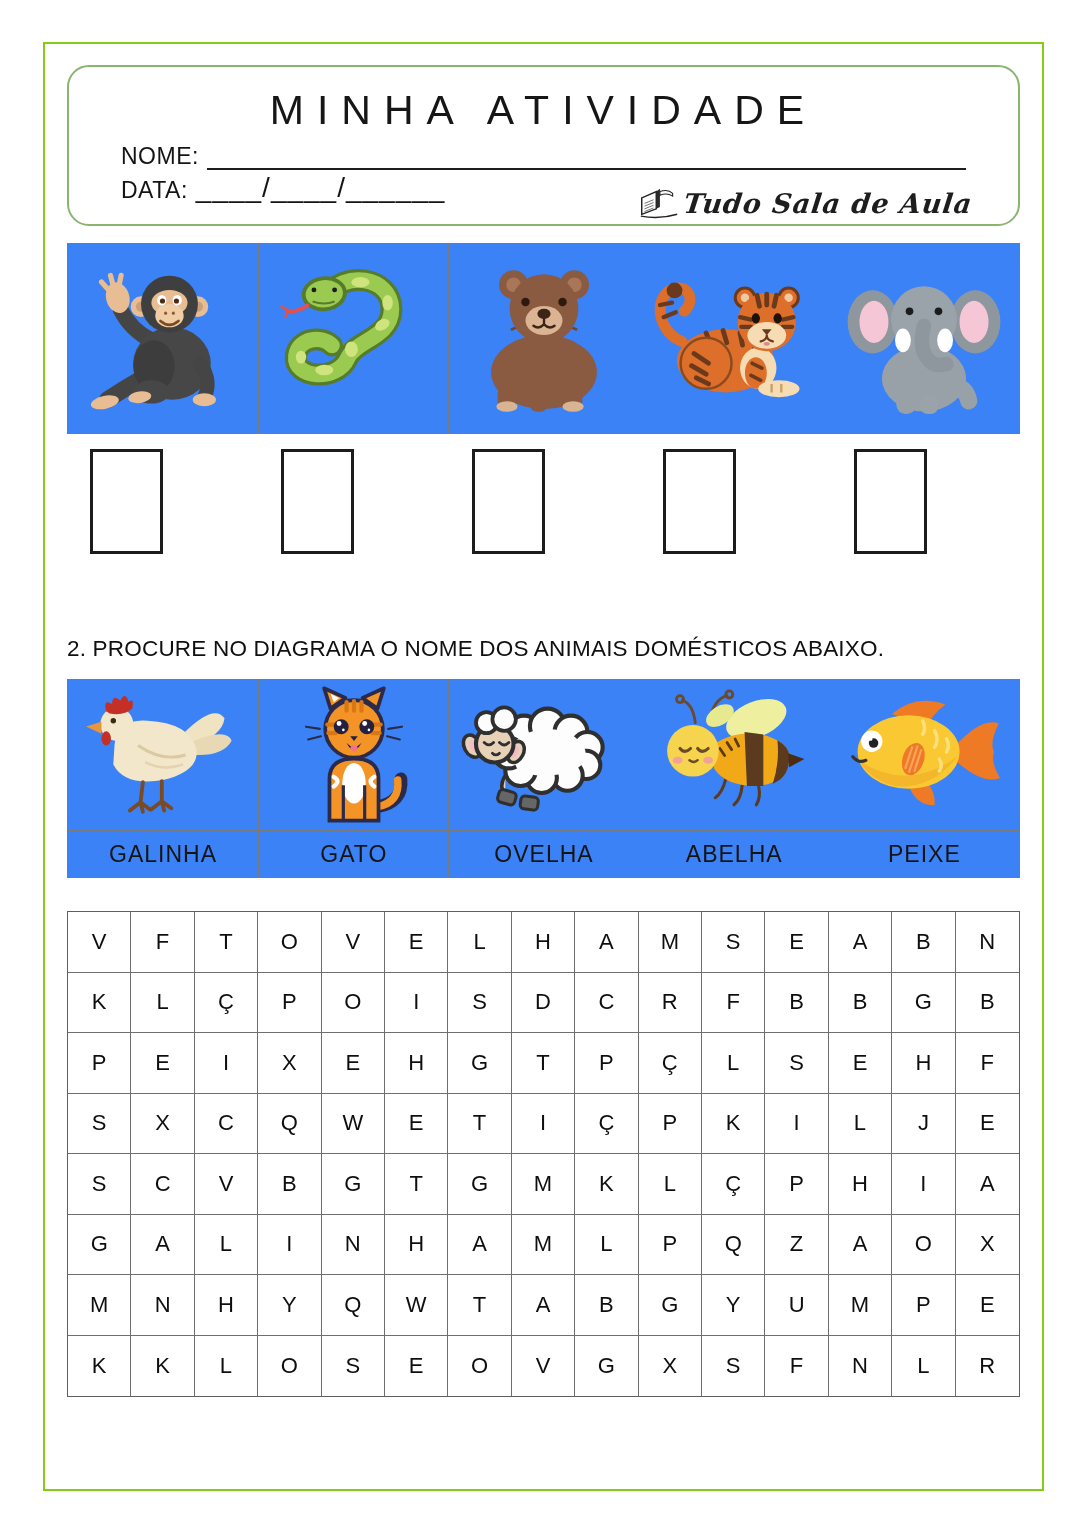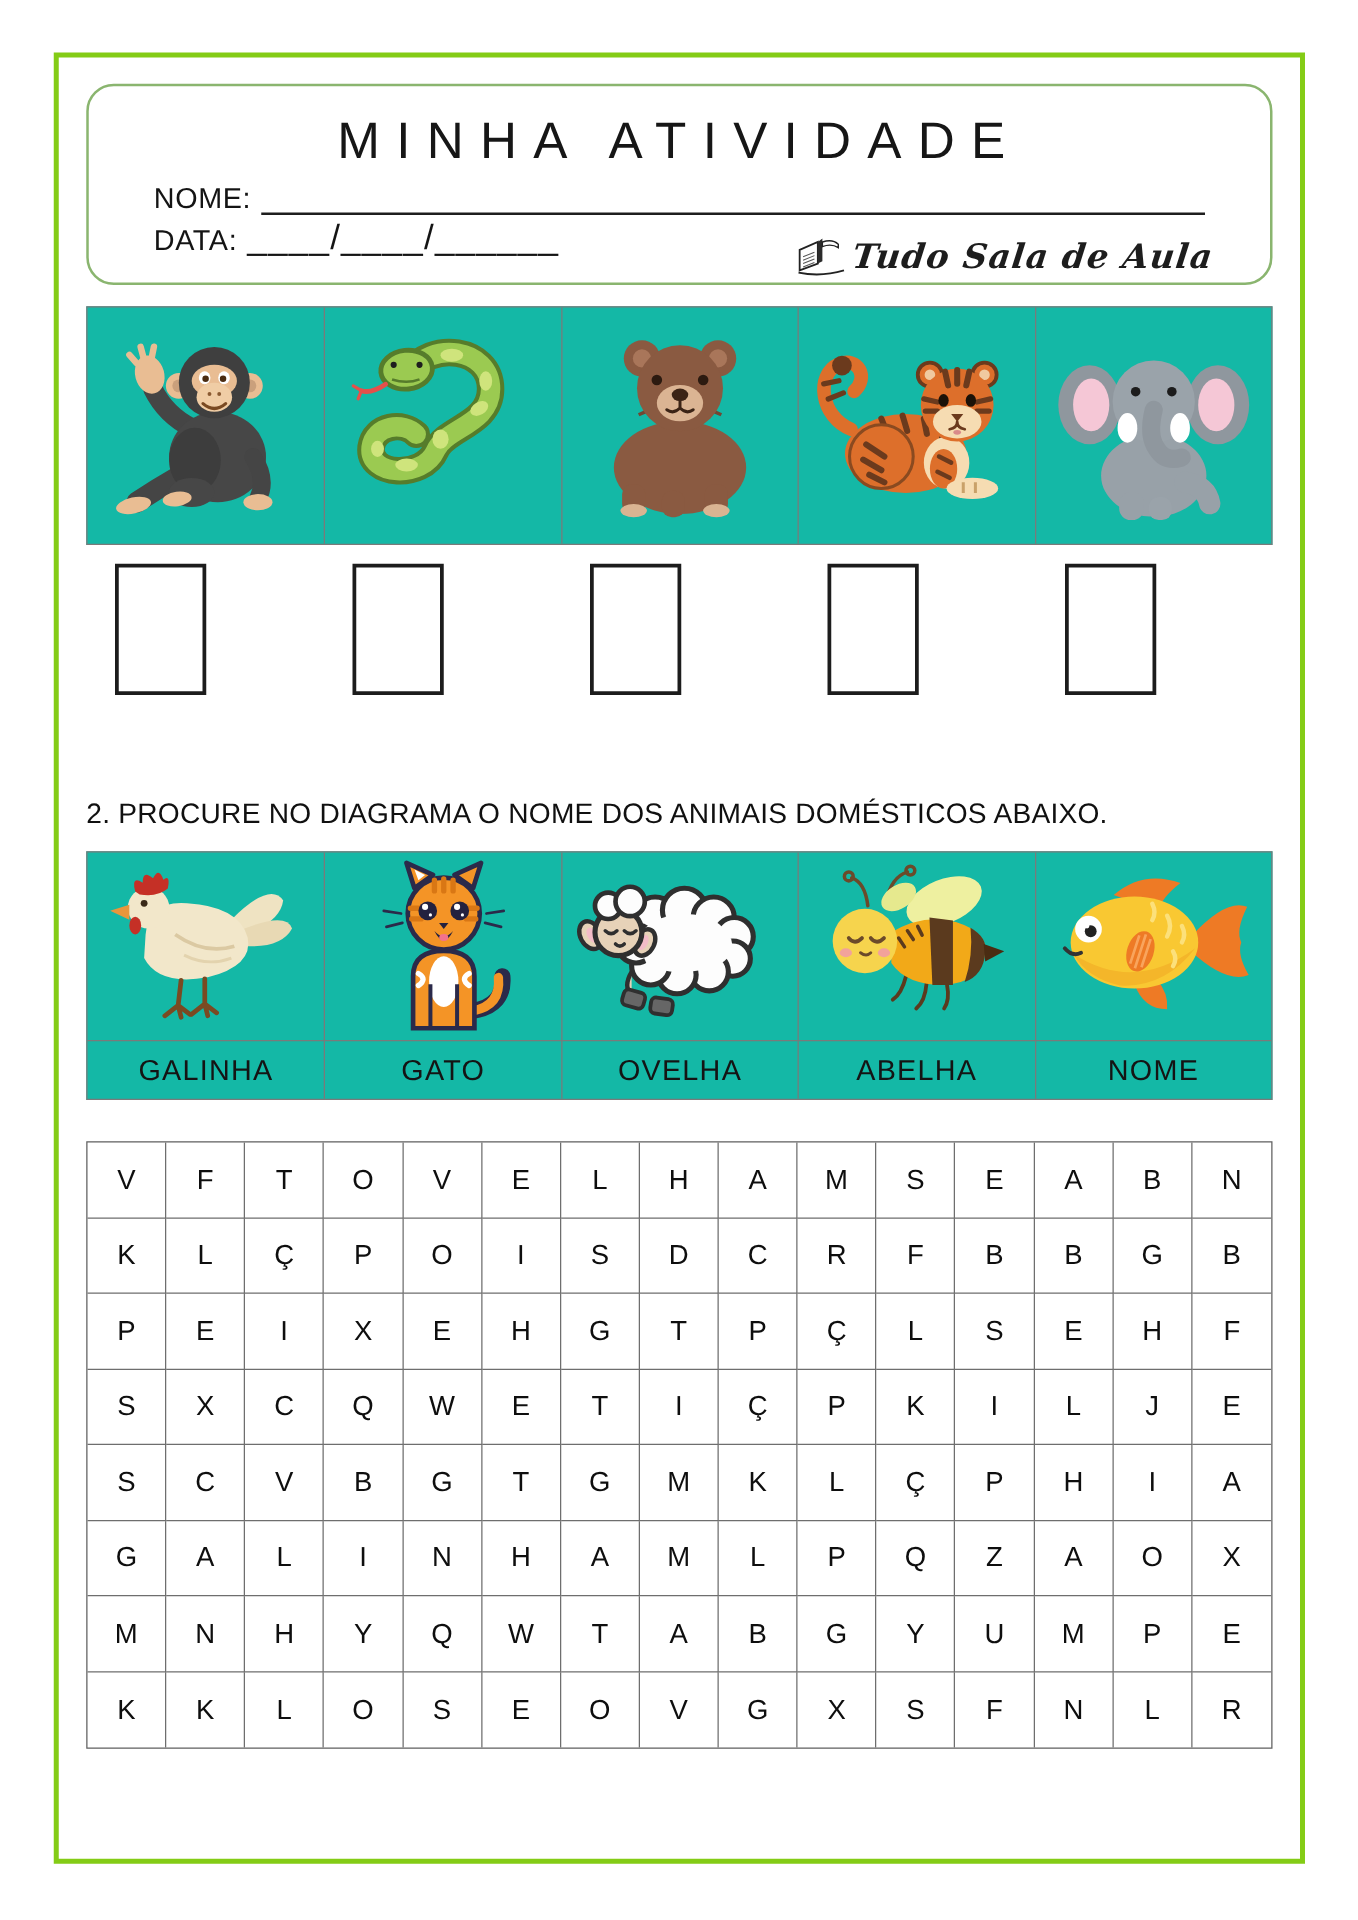--- a/index.html
+++ b/index.html
@@ -7,21 +7,21 @@
     --text:#141414; --answer-box-border:#1c1c1c;
   }
   *{box-sizing:border-box;}
   html,body{margin:0;padding:0;}
   body{
     width:1086px;height:1536px;background:#ffffff;position:relative;
     font-family:"Liberation Sans",sans-serif;color:var(--text);
   }
   .sheet{
     position:absolute;left:43px;top:42px;width:1001px;height:1449px;
-    border:4px solid #84cc16;padding:21px 22px 0 22px;background:#fff;
+    border:2px solid #84cc16;padding:21px 22px 0 22px;background:#fff;
   }
   
   .header-box{
     position:relative;height:161px;border:2.5px solid var(--green-border);
     border-radius:22px;padding:20px 52px 0 52px;background:#fff;
   }
   .title{
     text-align:center;font-size:41px;letter-spacing:13px;font-weight:400;
     color:#161616;white-space:nowrap;
   }
@@ -35,21 +35,21 @@
     font-family:"DejaVu Serif",serif;font-style:italic;font-weight:700;
     font-size:27px;color:#1d1d1d;transform:skewX(-7deg);letter-spacing:1px;
   }
   
   .instruction{font-size:22.5px;letter-spacing:.2px;white-space:pre-wrap;color:#101010;}
   .instr-1{margin-top:36px;}
   .instr-2{margin-top:80px;}
   
   .animal-table{
     margin-top:17px;display:grid;grid-template-columns:repeat(5,1fr);
-    border:1px solid var(--table-border);background:#14b8a6;
+    border:1px solid var(--table-border);background:#3b82f6;
   }
   .animal-cell{
     border-left:1px solid var(--table-border);display:flex;
     align-items:center;justify-content:center;overflow:hidden;
   }
   .animal-cell:first-child{border-left:none;}
   .t1 .animal-cell{height:189px;}
   .t2 .animal-cell{height:150px;}
   .label-cell{
     border-left:1px solid var(--table-border);border-top:1px solid var(--table-border);
@@ -403,21 +403,21 @@
           <circle cx="30" cy="41" r="1.6" fill="#fff"></circle>
           <path d="M15,56 q5,6 11,3" stroke="#333" stroke-width="2.6" fill="none" stroke-linecap="round"></path>
         </svg>
       </span>
     </div>
 
     <div class="label-cell">GALINHA</div>
     <div class="label-cell">GATO</div>
     <div class="label-cell">OVELHA</div>
     <div class="label-cell">ABELHA</div>
-    <div class="label-cell">NOME</div>
+    <div class="label-cell">PEIXE</div>
   </div>
 
   <div class="wordsearch">
       <div class="ws-cell">V</div>
       <div class="ws-cell">F</div>
       <div class="ws-cell">T</div>
       <div class="ws-cell">O</div>
       <div class="ws-cell">V</div>
       <div class="ws-cell">E</div>
       <div class="ws-cell">L</div>

